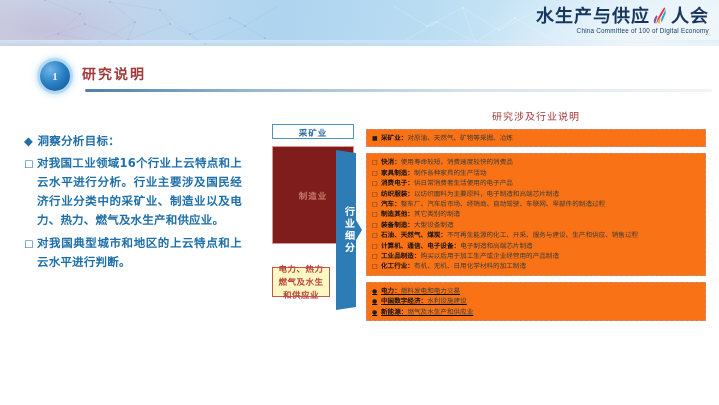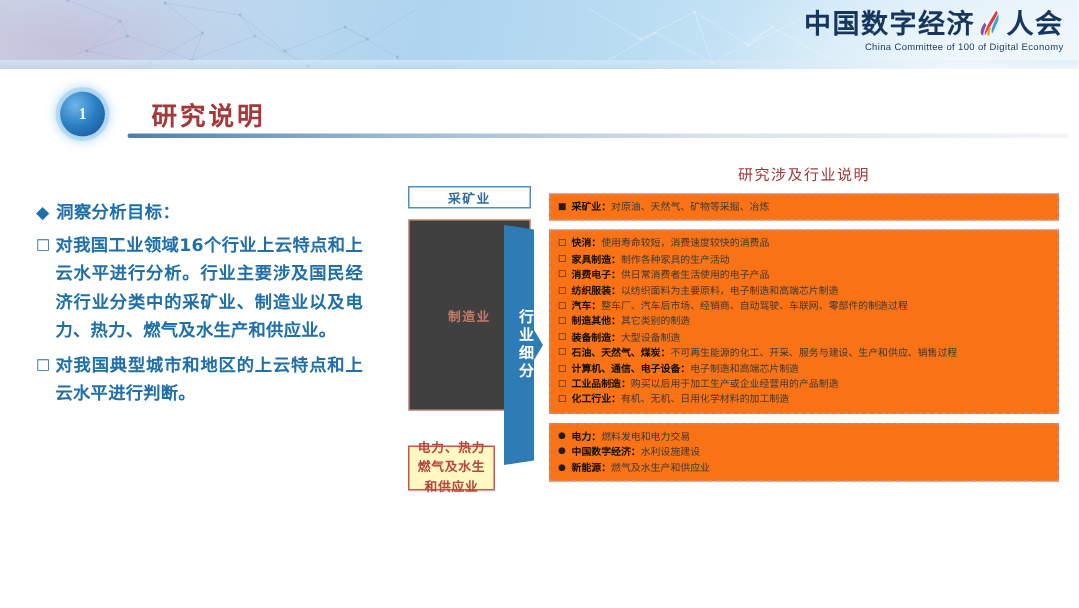--- a/index.html
+++ b/index.html
@@ -49,22 +49,22 @@
   .badge{
     position:absolute;left:18px;top:3px;width:30px;height:30px;border-radius:50%;
     background:radial-gradient(circle at 34% 30%,#6fb5e8 0%,#2a7fc4 48%,#12518f 100%);
     box-shadow:0 0 0 3px rgba(120,190,235,.35),0 0 7px 3px rgba(90,170,225,.45);
   }
   .badge span{
     position:absolute;inset:0;display:flex;align-items:center;justify-content:center;
     color:#eaf4fc;font-size:11px;font-weight:bold;font-family:"Liberation Serif",serif;
   }
   .slide-title{
-    position:absolute;left:79px;top:5px;
-    font-size:17px;font-weight:bold;color:#a33a3a;letter-spacing:2px;
+    position:absolute;left:60px;top:5px;
+    font-size:14px;font-weight:bold;color:#a33a3a;letter-spacing:2px;
     font-family:"DejaVu Sans","Liberation Sans",sans-serif;
   }
   .title-rule{
     position:absolute;left:63px;top:31px;width:627px;height:3px;
     background:linear-gradient(90deg,#4e7fab 0%,#9bb9d2 28%,#d8e3ec 62%,#f2f5f8 100%);
     border-radius:2px;
   }
 
   
   .left{position:absolute;left:24px;top:132px;width:218px;color:#1f6fa8;}
@@ -83,21 +83,21 @@
   .mid{position:absolute;left:250px;top:124px;width:82px;padding-left:22px;}
   .box{
     box-sizing:border-box;display:flex;align-items:center;justify-content:center;
     text-align:center;font-weight:bold;font-family:"DejaVu Sans","Liberation Sans",sans-serif;
   }
   .box-mining{
     width:82px;height:15px;border:1.2px solid #4a93c4;background:#fff;
     font-size:8.5px;color:#2d6fa3;letter-spacing:1px;
   }
   .box-mfg{
-    margin-top:7px;width:82px;height:128px;border:1px solid #d79a8c;background:#404040;
+    margin-top:7px;width:82px;height:98px;border:1px solid #d79a8c;background:#7f1d1d;
     font-size:8.5px;color:#c47a68;letter-spacing:1px;
   }
   .box-power{
     margin-top:23px;width:58px;height:30px;border:1.2px solid #c9554e;background:#fef9c3;
     font-size:8.5px;color:#b8453e;line-height:13px;letter-spacing:.5px;padding:0 2px;
   }
 
   
   .arrow{position:absolute;left:336px;top:150px;width:26px;height:160px;}
   .arrow svg{display:block;}
@@ -119,21 +119,21 @@
     box-sizing:border-box;border:1px dashed #cf8b7e;background:#f97316;
     padding:3px 4px 3px 5px;margin-bottom:6px;
   }
   .r-line{
     display:flex;align-items:flex-start;font-size:6.6px;line-height:10.4px;color:#3b3b3b;
     font-family:"DejaVu Sans","Liberation Sans",sans-serif;white-space:nowrap;
   }
   .r-mark{flex:0 0 9px;color:#1f1f1f;font-size:6px;line-height:10.4px;}
   .r-name{font-weight:bold;color:#111;}
   .r-desc{color:#3b3b3b;}
-  .g-power{border-color:#cf8b7e;}
+  .g-power{border-color:#cf8b7e;text-decoration:underline;}
 </style>
 </head>
 <body>
 
 <div class="slide">
 
   <div class="banner">
     <div class="net" style="left:40px;top:-6px;">
       <svg width="240" height="56" viewBox="0 0 240 56">
         <g stroke="#8fa9c8" stroke-width="0.4" fill="none" opacity="0.85">
@@ -174,21 +174,21 @@
           <circle cx="150" cy="14" r="1"></circle>
             <circle cx="48" cy="26" r="1"></circle>
             <circle cx="86" cy="46" r="1"></circle>
           <circle cx="126" cy="22" r="1"></circle>
         </g>
       </svg>
     </div>
     <div class="banner-fade"></div>
 
     <div class="logo">
-      <div class="logo-cn"><span>中国数字经济</span><span class="logo-mark"><svg width="19" height="19" viewBox="0 0 19 19">
+      <div class="logo-cn"><span>水生产与供应</span><span class="logo-mark"><svg width="19" height="19" viewBox="0 0 19 19">
               <path d="M13.2 1.2 C11 4.4 8.2 9 6.4 13.2 C5.6 15.2 5.2 16.8 5.6 17.6 C6.4 16 8.4 12.8 10.4 9.6 C12 7 13.4 4.6 14.2 2.6 Z" fill="#e03a3e"></path>
               <path d="M5.4 9.2 C4 11 3 13 2.8 14.8 C2.6 16.4 3.2 17.4 4.4 17.6 C4.6 15.8 5.4 13 6.6 10.6 Z" fill="#8a4fa8"></path>
               <path d="M14.6 3.2 C13.2 6 11.6 9.2 10.6 11.8 C10 13.6 9.8 15.4 10.6 16.4 C11.6 14.2 13.2 10.6 14.6 7.4 Z" fill="#2fa3dd"></path>
               <path d="M8.6 12.4 C7.6 14 7 15.6 7.2 16.8 C7.4 17.6 8 18 8.8 17.8 C8.6 16.2 9 14.4 9.8 12.8 Z" fill="#f0a52a"></path>
             </svg></span><span>人会</span></div>
       <div class="logo-en">China Committee of 100 of Digital Economy</div>
     </div>
   </div>
 
   <div class="title-wrap">

